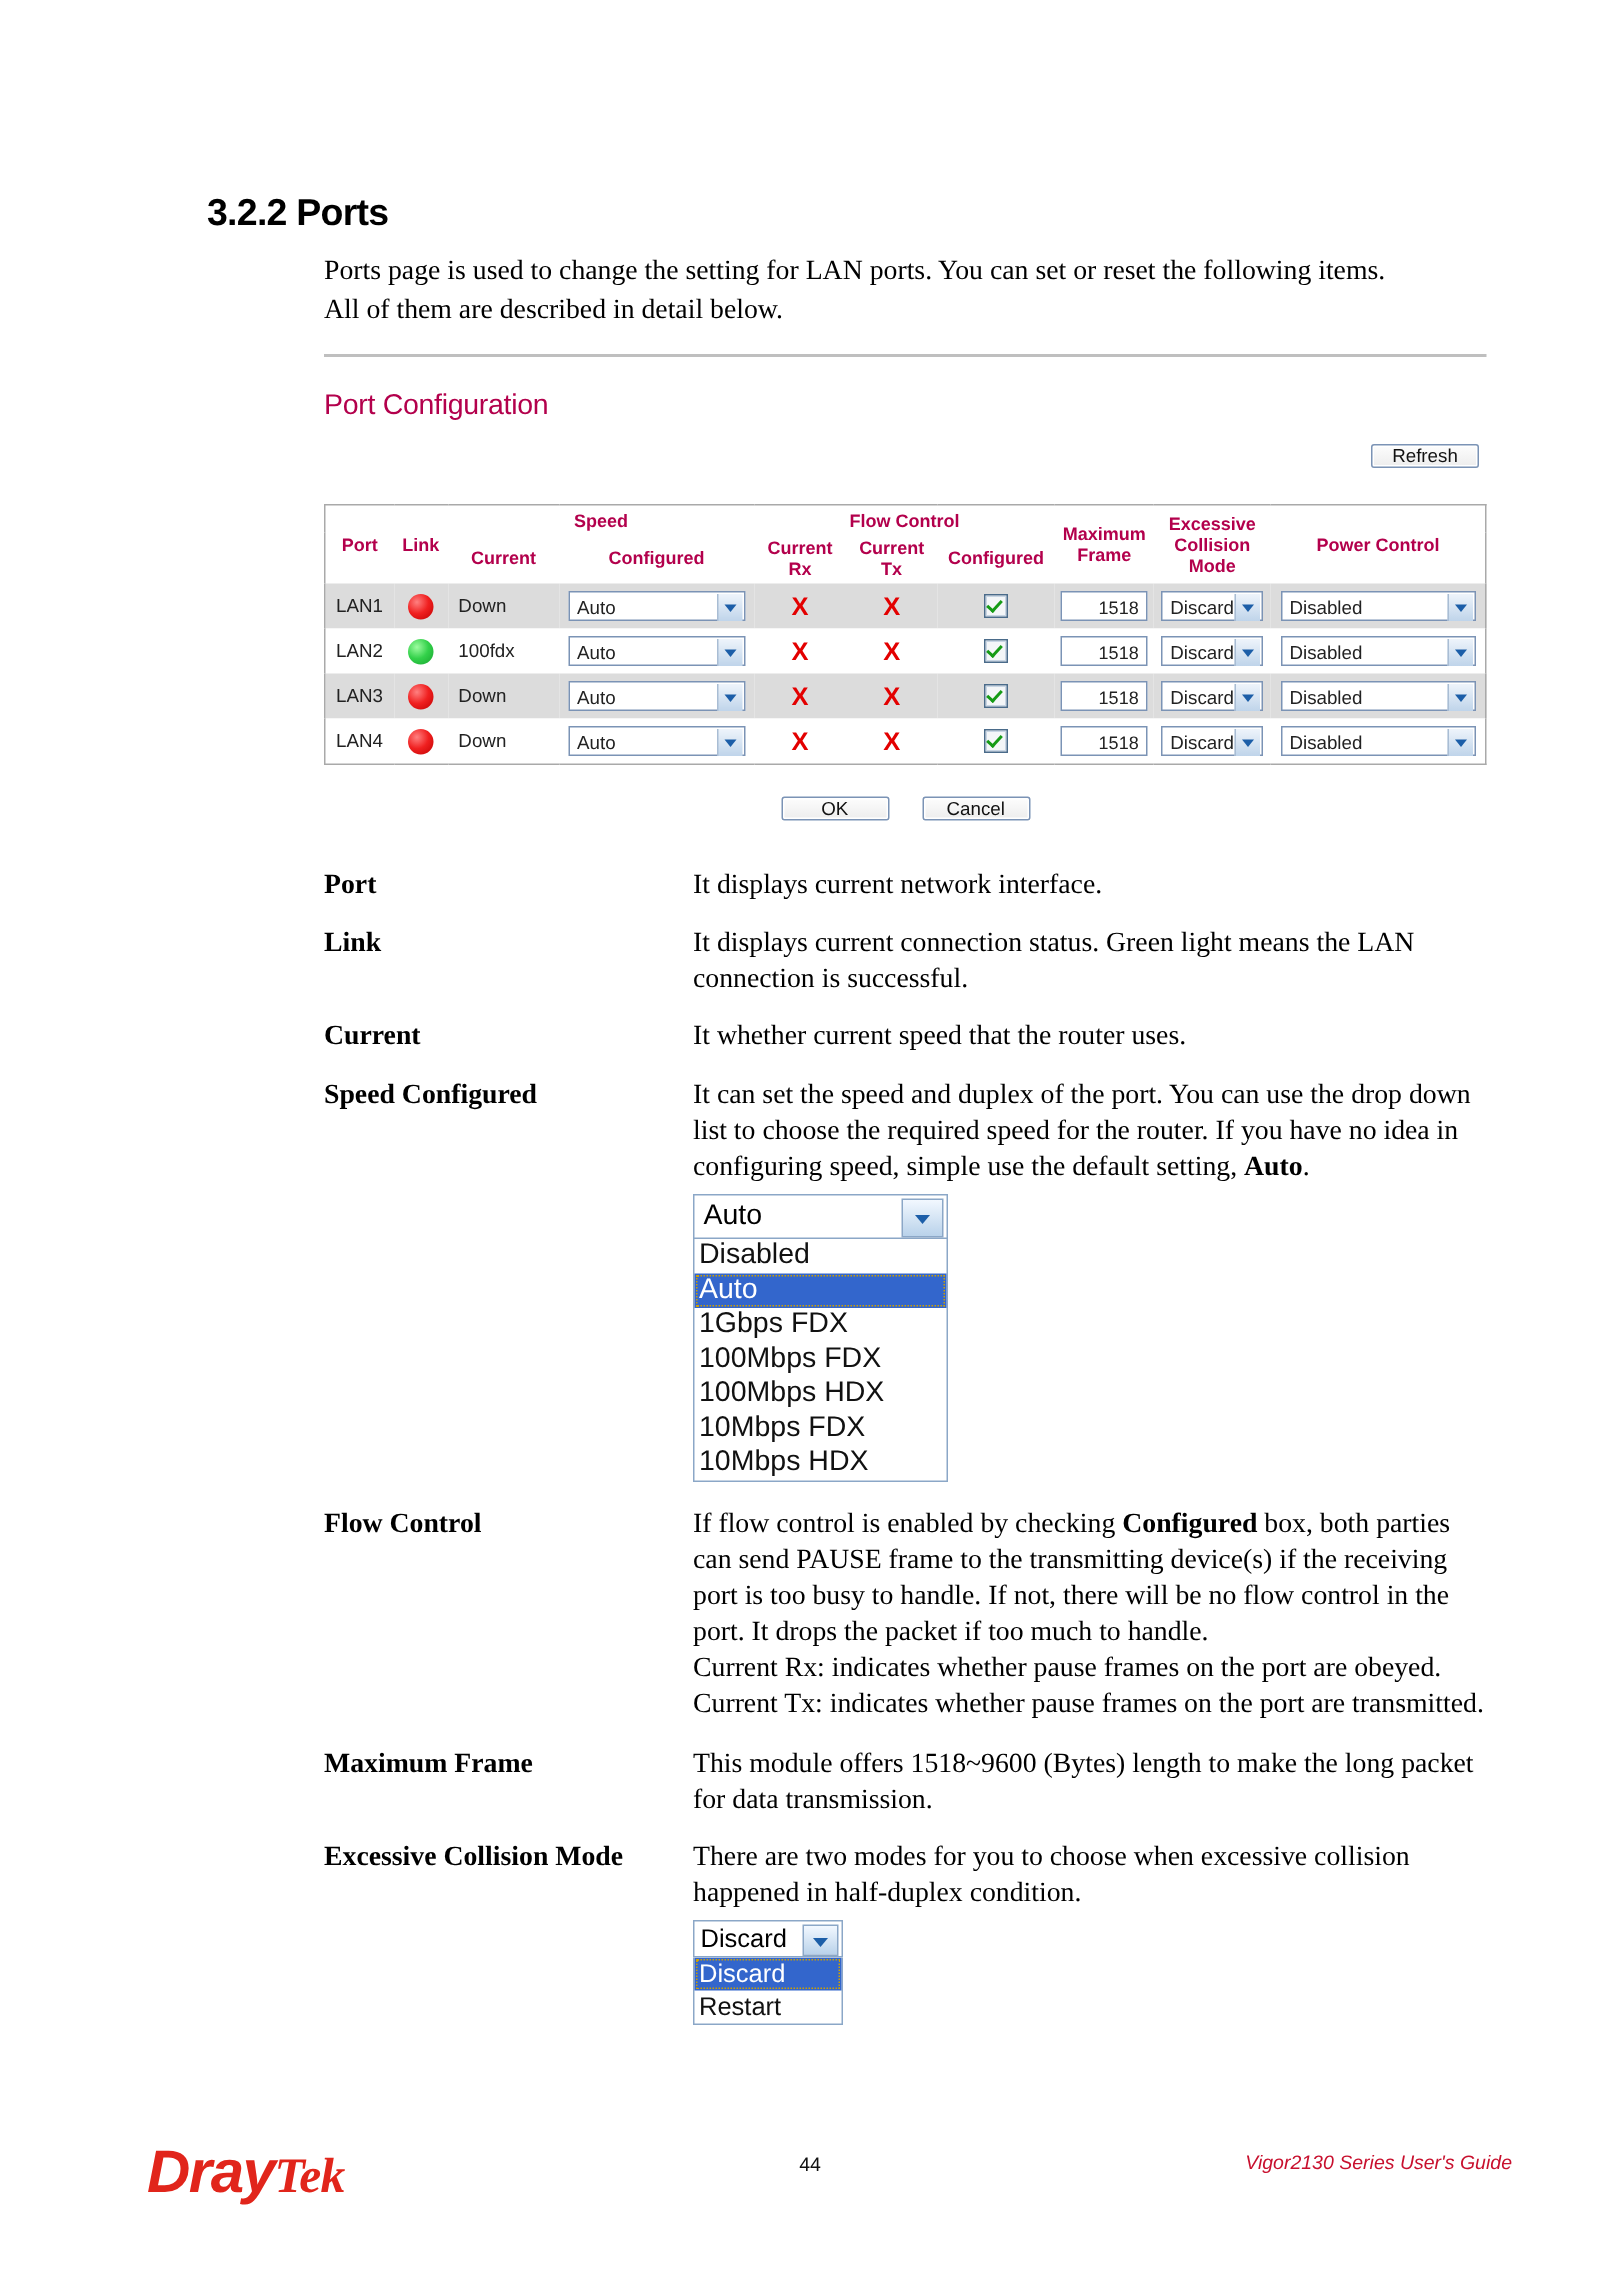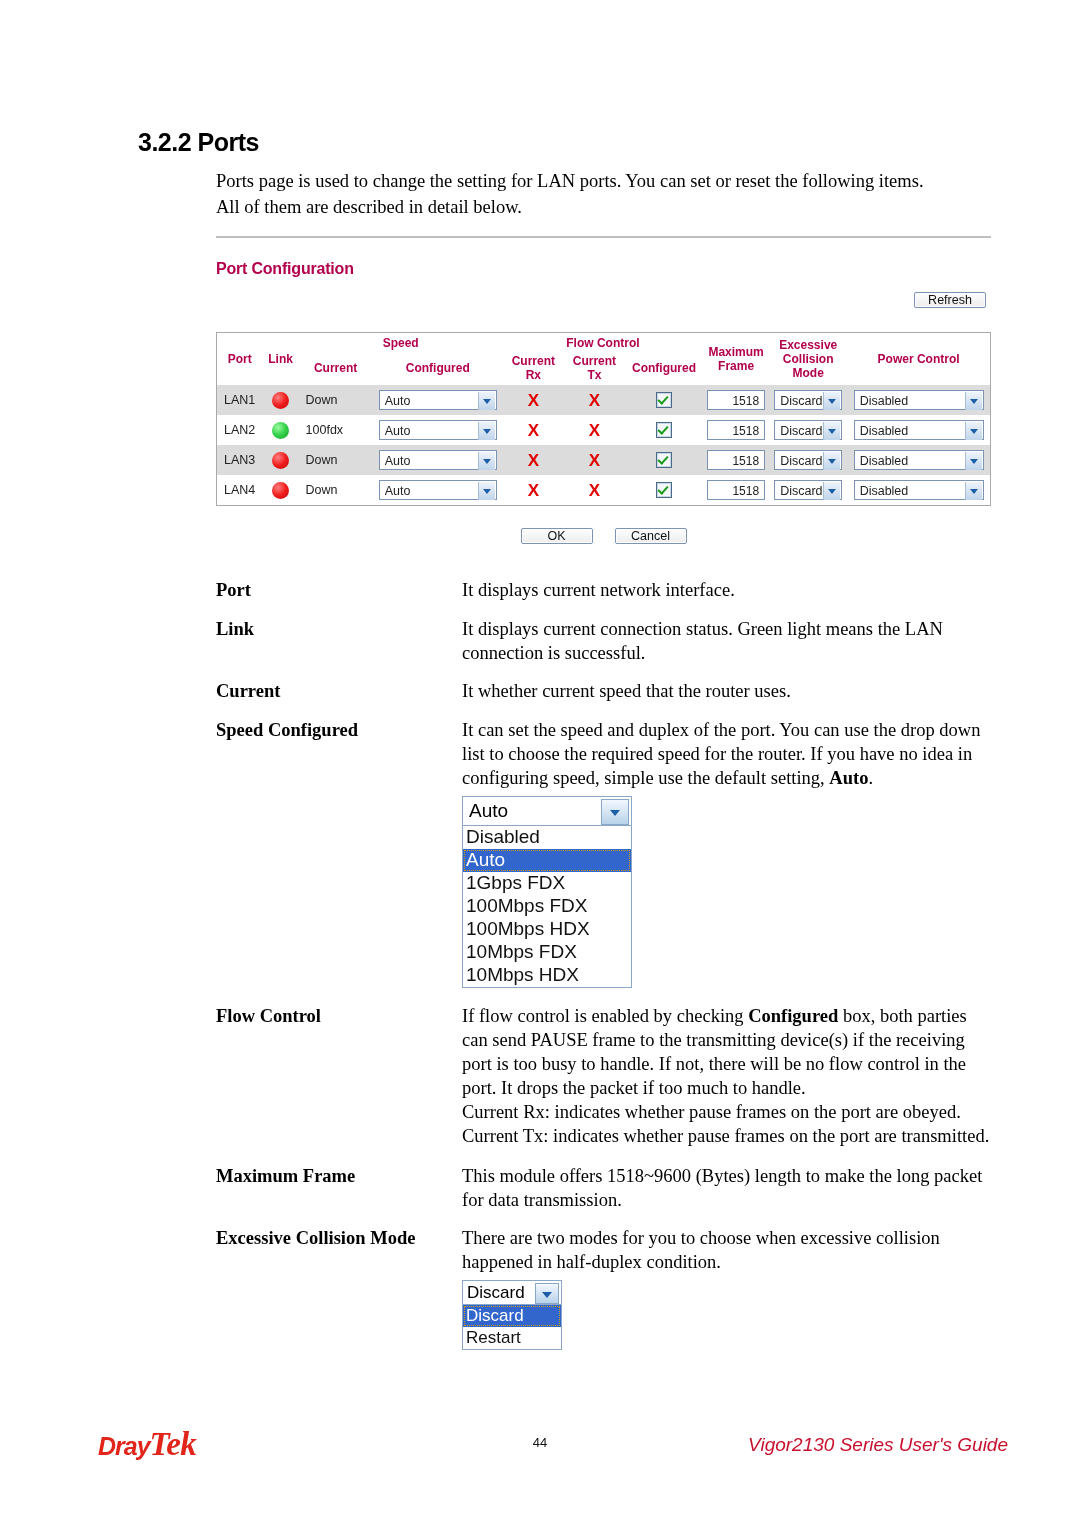--- a/index.html
+++ b/index.html
@@ -33,21 +33,21 @@
     font-family:"Liberation Sans", sans-serif;
     font-weight:bold;font-size:13.5px;color:#b3004c;
     letter-spacing:-0.2px;
   }
   .hr-line{
     margin-top:8px;height:2px;background:#bfbfbf;width:775px;
   }
   .panel-subtitle{
     margin-top:22px;
     font-family:"Liberation Sans", sans-serif;
-    font-weight:bold;font-size:16px;color:#b3004c;
+    font-weight:normal;font-size:19px;color:#b3004c;
     letter-spacing:-0.2px;
   }
 
   .refresh-row{position:relative;height:34px;margin-top:10px;}
   .btn{
     font-family:"Liberation Sans", sans-serif;
     font-size:12.5px;color:#111;
     background:linear-gradient(#fdfdfd,#ededed);
     border:1px solid #7b93b5;
     border-radius:2px;
@@ -191,30 +191,30 @@
   #coll-dd .dd-closed{height:25px;line-height:24px;font-size:17px;padding-left:4px;}
   #coll-dd .arrow2{width:22px;height:19px;}
   #coll-dd .dd-list .opt{height:22px;line-height:21px;font-size:17px;}
 
   
   .footer{position:absolute;left:0;top:1425px;width:1080px;height:60px;}
   .logo{
     position:absolute;left:98px;top:1px;
     color:#e1251b;white-space:nowrap;
   }
-  .logo .a{font-family:"Liberation Sans",sans-serif;font-weight:bold;font-style:italic;font-size:25px;letter-spacing:-1px;}
+  .logo .a{font-family:"Liberation Sans",sans-serif;font-weight:bold;font-style:italic;font-size:40px;letter-spacing:-1px;}
   .logo .b{font-family:"Liberation Serif",serif;font-weight:bold;font-style:italic;font-size:33px;letter-spacing:-0.5px;}
   .pagenum{
     position:absolute;left:0;top:10px;width:1080px;text-align:center;
     font-family:"Liberation Sans",sans-serif;font-size:13px;color:#111;
   }
   .guide{
     position:absolute;right:72px;top:9px;
     font-family:"Liberation Sans",sans-serif;font-style:italic;
-    font-size:19px;color:#c8102e;white-space:nowrap;
+    font-size:13px;color:#c8102e;white-space:nowrap;
   }
 </style>
 </head>
 <body>
 
 <div class="page">
 
   <div class="sec-heading">3.2.2 Ports</div>
 
   <div class="intro">Ports page is used to change the setting for LAN ports. You can set or reset the following items. All of them are described in detail below.</div>

